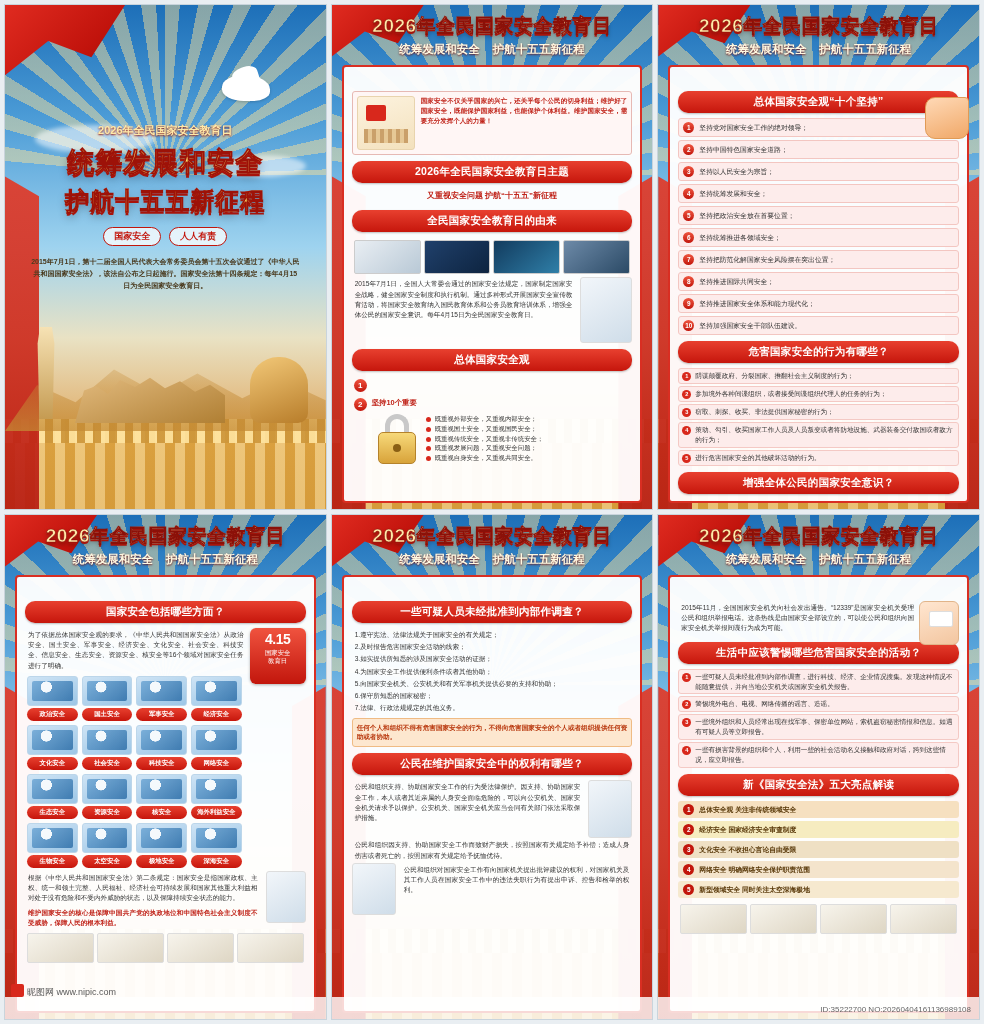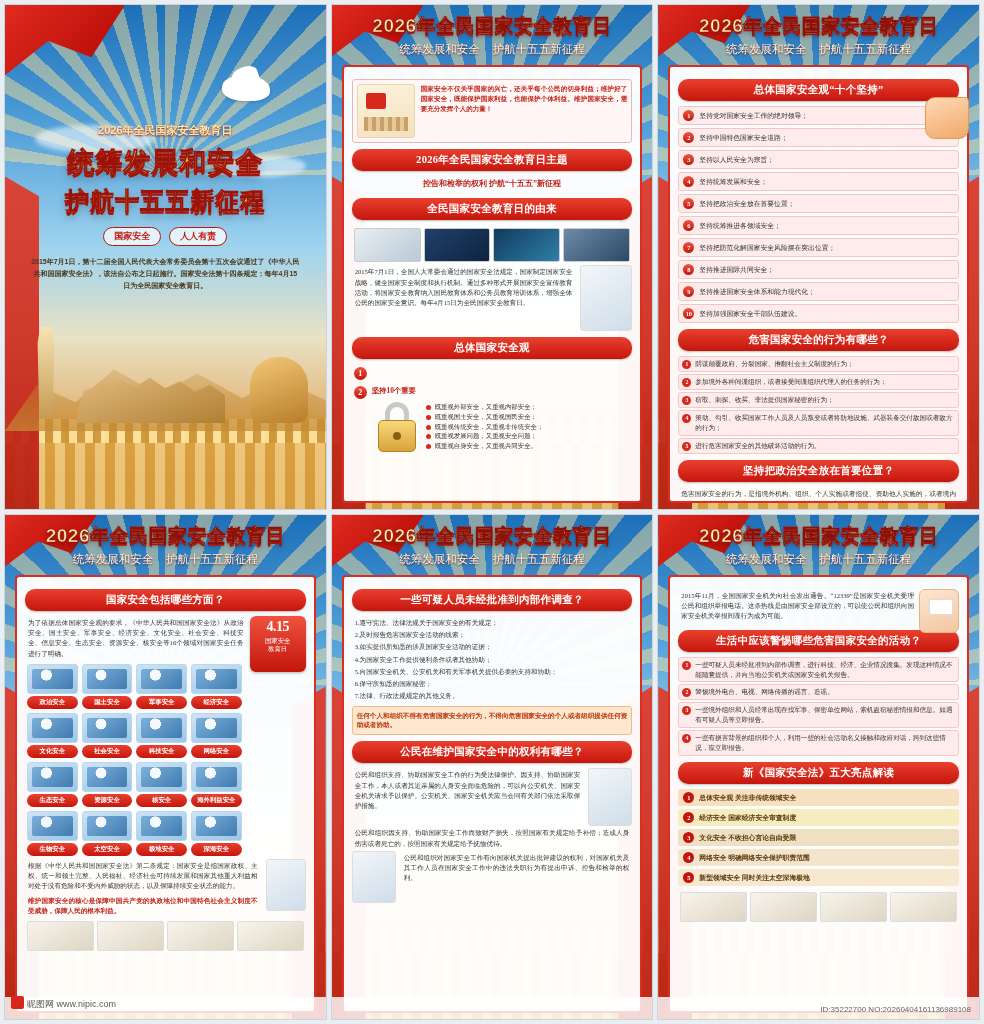--- a/index.html
+++ b/index.html
@@ -71,33 +71,32 @@
   }
   
   .banner { position: relative; z-index: 4; padding: 8px 10px 4px; text-align: center; }
   .banner .t1 {
     font-size: 19px; font-weight: bold; letter-spacing: .5px;
     color: #ffe9a8;
     -webkit-text-stroke: 0.6px #8b1008;
     text-shadow: 0 2px 0 #a8140b, 0 3px 4px rgba(0,0,0,.35);
   }
   .banner .t2 {
-    margin-top: 3px; font-size: 11.5px; font-weight: normal; color: #fff8e0;
+    margin-top: 3px; font-size: 11.5px; font-weight: bold; color: #fff8e0;
     text-shadow: 0 1px 2px rgba(120,10,6,.9);
   }
   
   .card {
     position: relative; z-index: 5;
-    margin: 4px 10px 10px; padding: 12px 8px 10px;
+    margin: 4px 10px 10px; padding: 24px 8px 10px;
     background: rgba(255,255,255,.96);
     border: 2px solid #d92e22;
     border-radius: 4px;
     height: calc(100% - 66px);
     overflow: hidden;
-    font-family: Liberation Serif, serif;
   }
   
   .sect {
     margin: 6px 0 5px;
     background: linear-gradient(180deg,#e8402f,#c6160c);
     color: #fff; font-weight: bold; font-size: 10.5px;
     text-align: center; padding: 4px 6px; border-radius: 10px;
     box-shadow: 0 1px 2px rgba(0,0,0,.25);
     letter-spacing: .3px;
   }
@@ -262,21 +261,21 @@
     background: linear-gradient(160deg,#e8c288,#b07f33);
     clip-path: polygon(0 100%, 6% 44%, 14% 36%, 22% 50%, 30% 26%, 40% 38%, 50% 22%, 60% 40%, 70% 28%, 80% 46%, 90% 34%, 100% 52%, 100% 100%);
   }
   .mountains {
     position: absolute; z-index: 4; left: 0; right: 0; bottom: 78px; height: 96px;
     background: linear-gradient(180deg, rgba(214,160,78,.0), rgba(196,138,52,.75));
     clip-path: polygon(0 100%, 10% 52%, 22% 70%, 34% 36%, 48% 62%, 60% 40%, 74% 66%, 86% 46%, 100% 68%, 100% 100%);
   }
   
   .foot-left {
-    position: absolute; left: 6px; bottom: 8px; z-index: 8;
+    position: absolute; left: 6px; bottom: 20px; z-index: 8;
     font-size: 9px; color: #5a5a5a; text-align: center;
   }
   .foot-left .logo {
     display: inline-block; width: 13px; height: 13px; background: #d8281c; border-radius: 2px;
     vertical-align: -2px; margin-right: 3px;
   }
   .foot-right {
     position: absolute; right: 8px; bottom: 5px; z-index: 8;
     font-size: 8px; color: #666;
   }
@@ -347,21 +346,21 @@
       </div>
     </div>
 
     <div class="card">
       <div class="topbox">
         <div class="toon"></div>
         <div class="toonbox">国家安全不仅关乎国家的兴亡，还关乎每个公民的切身利益；维护好了国家安全，既能保护国家利益，也能保护个体利益。维护国家安全，需要充分发挥个人的力量！</div>
       </div>
 
       <div class="sect">2026年全民国家安全教育日主题</div>
-      <div class="para center" style="color:#c0241a;font-weight:bold;font-size:8px;">控告和检举的权利 护航“十五五”新征程</div>
+      <div class="para center" style="color:#c0241a;font-weight:bold;font-size:8px;">又重视安全问题 护航“十五五”新征程</div>
 
       <div class="sect">全民国家安全教育日的由来</div>
       <div class="imgstrip">
         <div class="ph1"></div>
         <div class="ph2"></div>
         <div class="ph3"></div>
         <div class="ph4"></div>
       </div>
       <div class="flexrow">
         <div class="para" style="flex:1;">2015年7月1日，全国人大常委会通过的国家安全法规定，国家制定国家安全战略，健全国家安全制度和执行机制。通过多种形式开展国家安全宣传教育活动，将国家安全教育纳入国民教育体系和公务员教育培训体系，增强全体公民的国家安全意识。每年4月15日为全民国家安全教育日。</div>
@@ -491,21 +490,21 @@
         <li>
             <span class="n">4</span>
             <span>策动、勾引、收买国家工作人员及人员叛变或者将防地设施、武器装备交付敌国或者敌方的行为；</span>
           </li>
         <li>
             <span class="n">5</span>
             <span>进行危害国家安全的其他破坏活动的行为。</span>
           </li>
       </ul>
 
-      <div class="sect">坚持把政治安全放在首要位置？</div>
+      <div class="sect">增强全体公民的国家安全意识？</div>
       <div class="para">危害国家安全的行为，是指境外机构、组织、个人实施或者指使、资助他人实施的，或者境内组织、个人与境外机构、组织、个人相勾结实施的危害国家安全的行为。</div>
     </div>
     <div class="handpic"></div>
   </div>
 
   <div class="panel">
     <div class="sky"></div>
     <div class="sunburst"></div>
     <div class="flag small"></div>
     <div class="goldenwall"></div>

